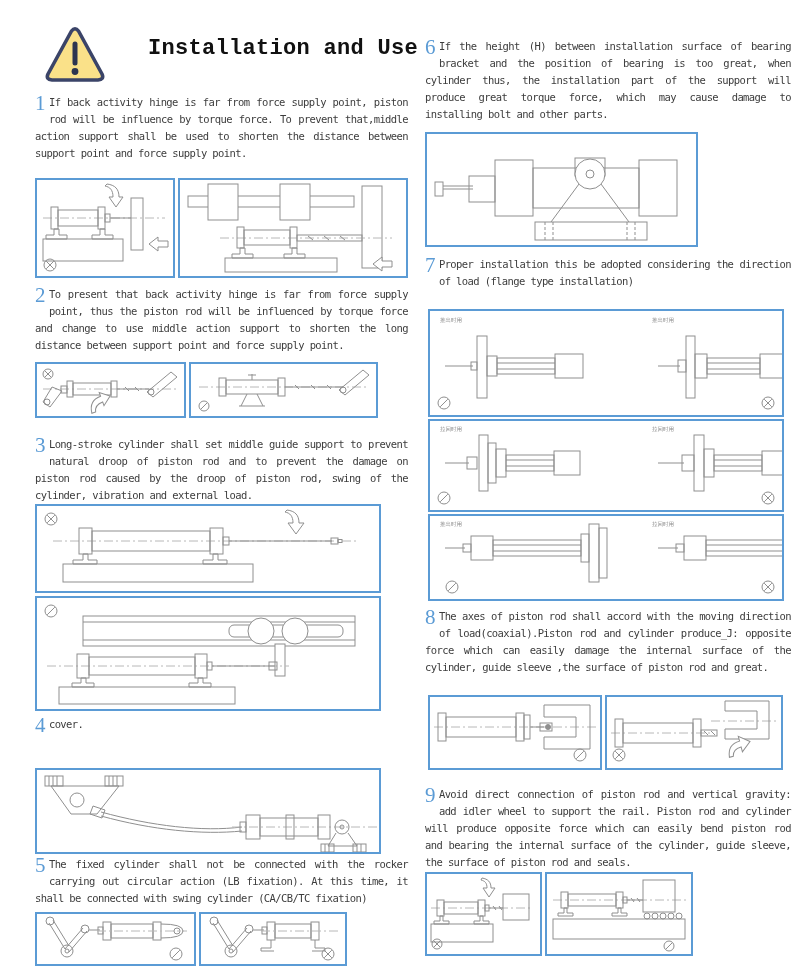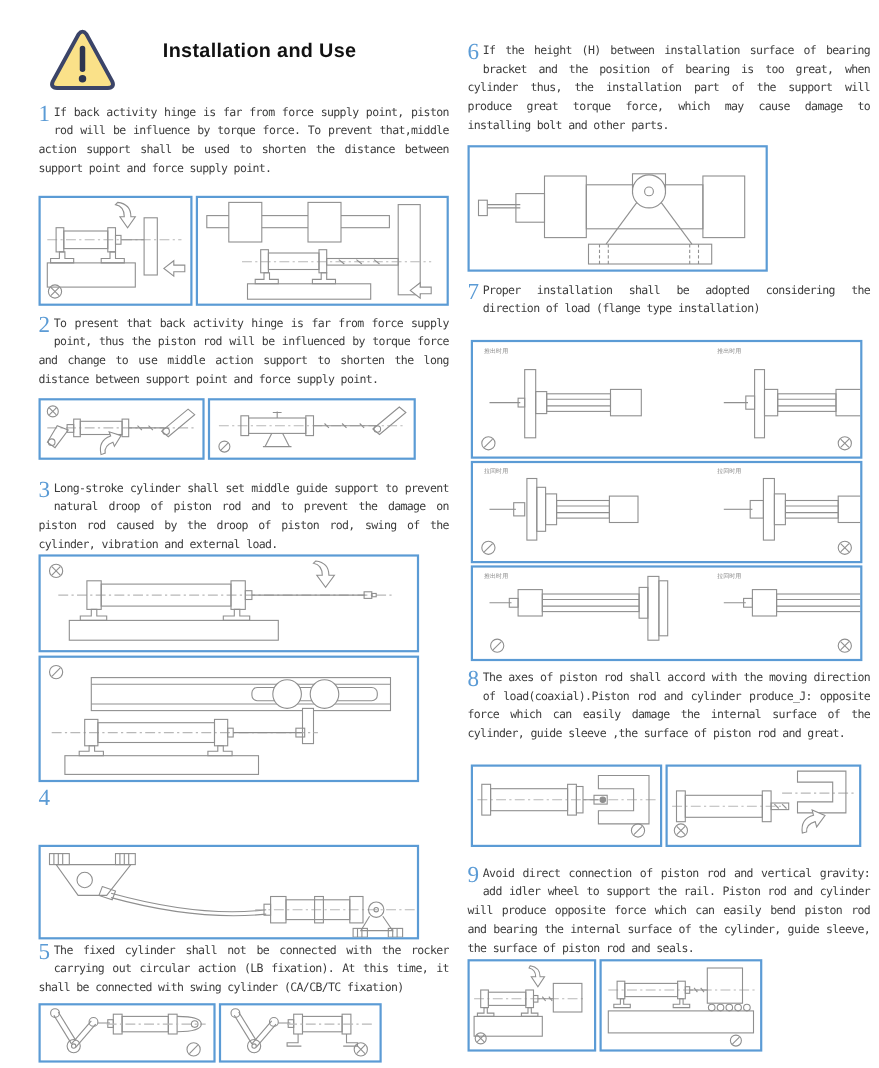--- a/index.html
+++ b/index.html
@@ -10,21 +10,21 @@
   .item-text {
     position:absolute; font-size:10.5px; letter-spacing:-0.6px;
     line-height:17px; color:#3c3c3c; text-align:justify;
   }
   .num {
     float:left; font-family:"Liberation Serif", serif; font-size:21px;
     line-height:19px; color:#5b9bd5; margin-right:4px;
   }
   .title {
     position:absolute; left:148px; top:36px;
-    font-family:Liberation Sans, sans-serif; font-weight:bold; font-size:18px;
+    font-family:Liberation Mono, monospace; font-weight:bold; font-size:22px;
     color:#111; letter-spacing:0.3px;
   }
   .fig {
     position:absolute; border:2px solid #5b9bd5; background:#fff;
     box-sizing:border-box;
   }
   .fig svg { display:block; }
   .fig-label {
     position:absolute; font-size:5.5px; color:#8a8a8a; letter-spacing:0;
     line-height:6px; white-space:nowrap;
@@ -49,30 +49,31 @@
     <span class="num">1</span><span>If back activity hinge is far from force supply point, piston rod will be influence by torque force. To prevent that,middle action support shall be used to shorten the distance between support point and force supply point.</span>
   </div>
   <div class="item-text" style="left:35px;top:286px;width:373px;">
     <span class="num">2</span><span>To present that back activity hinge is far from force supply point, thus the piston rod will be influenced by torque force and change to use middle action support to shorten the long distance between support point and force supply point.</span>
   </div>
   <div class="item-text" style="left:35px;top:436px;width:373px;">
     <span class="num">3</span><span>Long-stroke cylinder shall set middle guide support to prevent natural droop of piston rod and to prevent the damage on piston rod caused by the droop of piston rod, swing of the cylinder, vibration and external load.</span>
   </div>
   <div class="item-text" style="left:35px;top:716px;width:373px;">
     <span class="num">4</span>
+    <div>cover.</div>
   </div>
   <div class="item-text" style="left:35px;top:856px;width:373px;">
     <span class="num">5</span><span>The fixed cylinder shall not be connected with the rocker carrying out circular action (LB fixation). At this time, it  shall be connected with swing cylinder (CA/CB/TC fixation)</span>
   </div>
 
   <div class="item-text" style="left:425px;top:38px;width:366px;">
     <span class="num">6</span><span>If the height (H) between installation surface of bearing bracket and the position of bearing is too great, when cylinder thus, the installation part of the support will produce great torque force, which may cause damage to installing bolt and other parts.</span>
   </div>
   <div class="item-text" style="left:425px;top:256px;width:366px;">
-    <span class="num">7</span><span>Proper installation shall be adopted considering the direction of load (flange type installation)</span>
+    <span class="num">7</span><span>Proper installation this be adopted considering the direction of load (flange type installation)</span>
   </div>
   <div class="item-text" style="left:425px;top:608px;width:366px;">
     <span class="num">8</span><span>The axes of piston rod shall accord with the moving direction of load(coaxial).Piston rod and cylinder produce_J:  opposite force which can easily damage the internal surface of the cylinder, guide sleeve ,the surface of piston rod and great.</span>
   </div>
   <div class="item-text" style="left:425px;top:786px;width:366px;">
     <span class="num">9</span><span>Avoid direct connection of piston rod and vertical gravity: add idler wheel to support the rail. Piston rod and cylinder will produce opposite force which can easily bend piston rod and bearing the internal surface of the cylinder, guide sleeve, the surface of piston rod and seals.</span>
   </div>
 
   <div class="fig" style="left:35px;top:178px;width:140px;height:100px;">
     <svg width="136" height="96">

